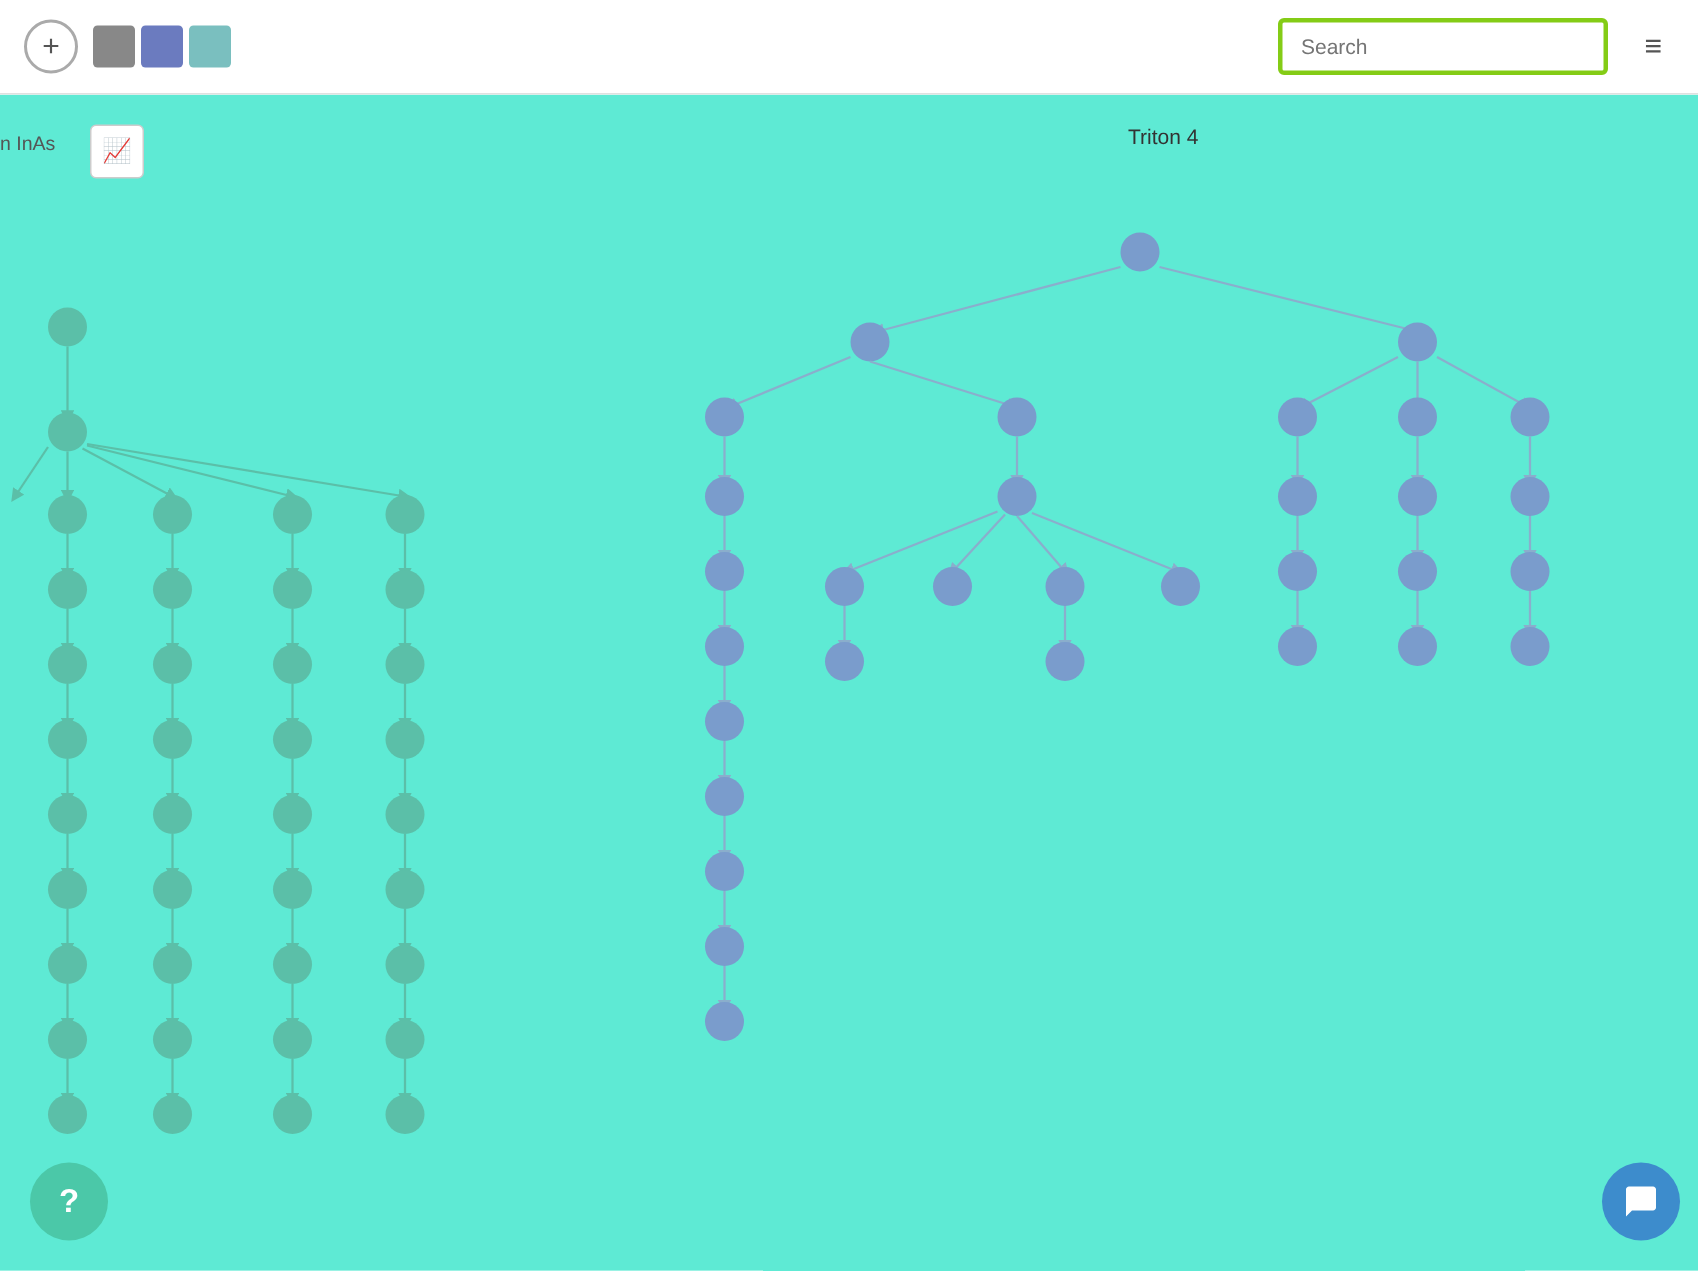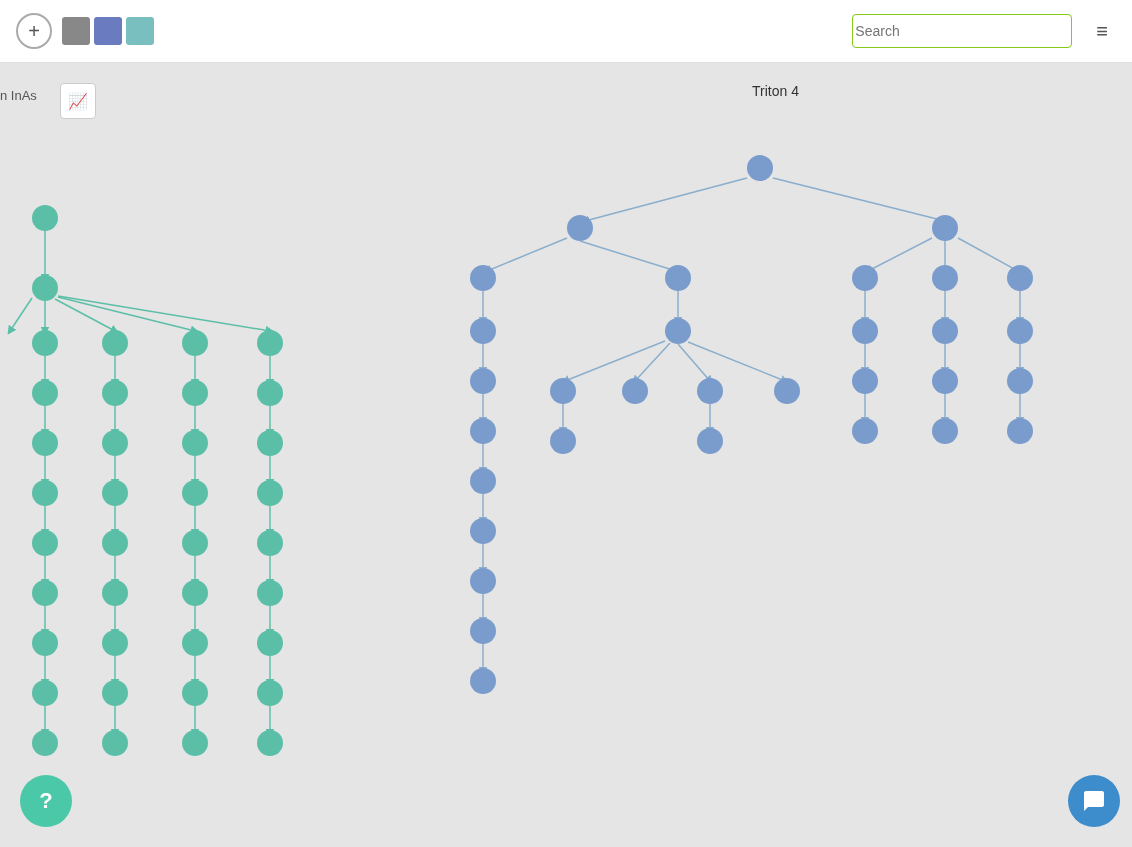--- a/index.html
+++ b/index.html
@@ -36,39 +36,39 @@
     .swatch {
       width: 28px; height: 28px;
       border-radius: 3px;
     }
     #search-container {
       width: 220px;
       margin-right: 16px;
     }
     #search-input {
       width: 100%;
-      padding: 8px 2px;
-      border: 1px solid #84cc16;
+      padding: 8px 12px;
+      border: 3px solid #84cc16;
       border-radius: 4px;
       font-size: 14px;
       color: #999;
       outline: none;
     }
     #menu-btn {
       cursor: pointer;
       font-size: 20px;
       color: #555;
       padding: 4px 8px;
     }
 
     
     #canvas {
       position: absolute;
       top: 63px; left: 0; right: 0; bottom: 0;
-      background: #e5e5e5;
+      background: #5eead4;
       overflow: hidden;
       text-align: center;
     }
 
     
     #chart-btn {
       position: absolute;
       top: 20px; left: 60px;
       width: 36px; height: 36px;
       border: 1px solid #ccc;

